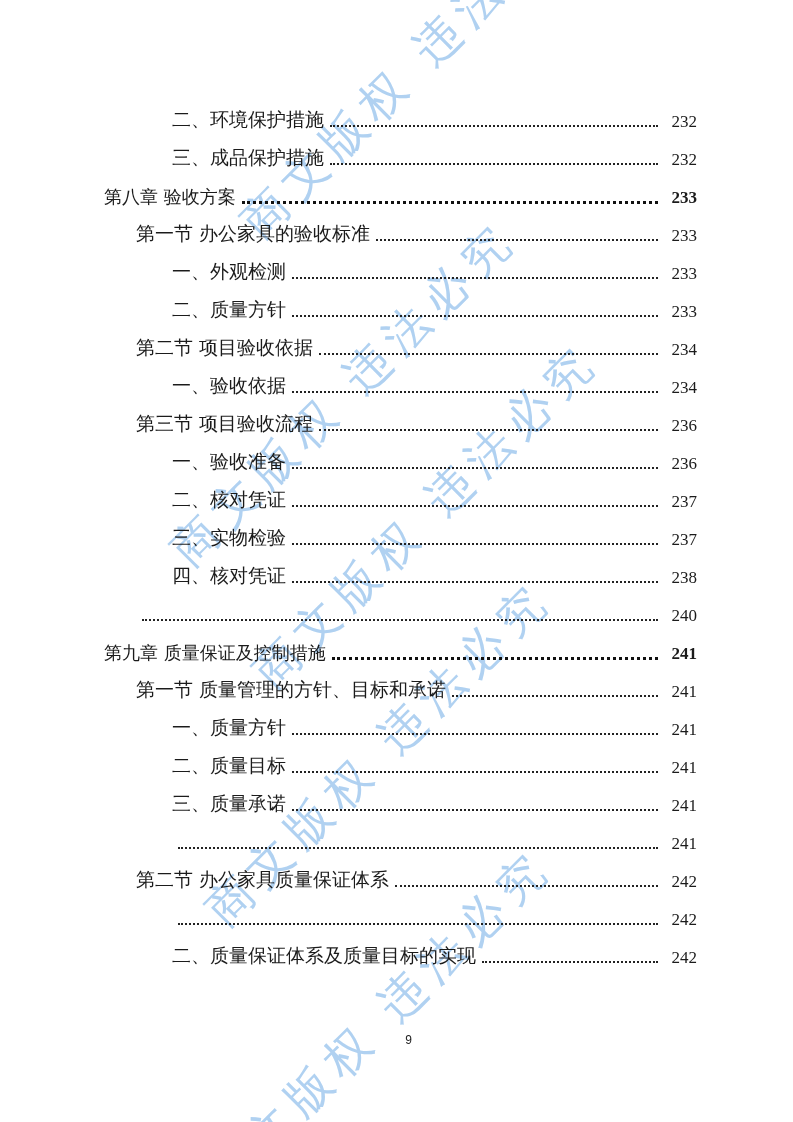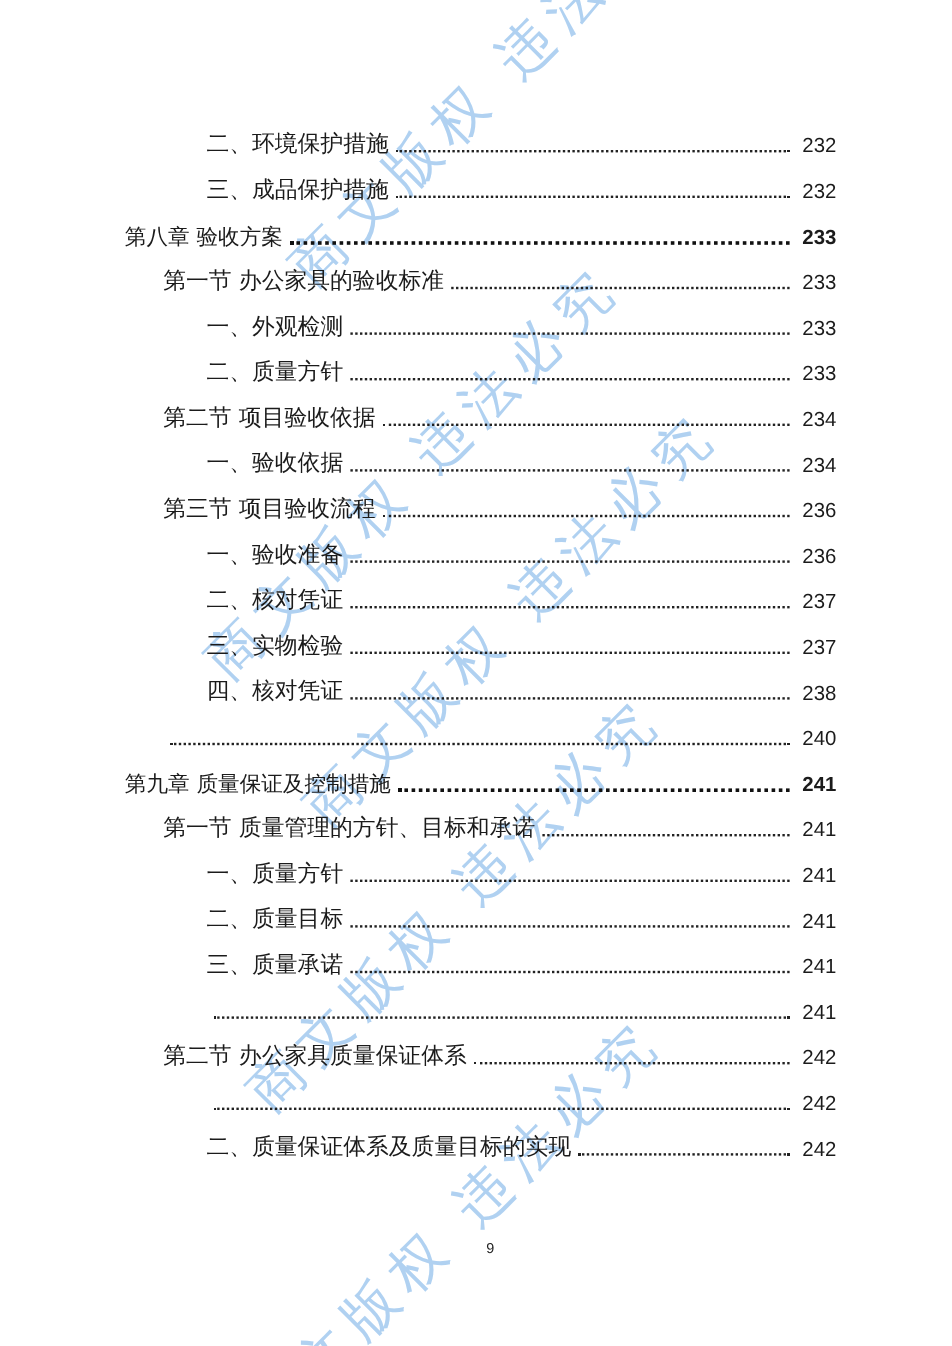--- a/index.html
+++ b/index.html
@@ -43,21 +43,21 @@
     padding-bottom: 4px;
     white-space: nowrap;
   }
   .row .leader {
     flex: 1;
     border-bottom: 2.4px dotted #222;
     margin: 0 3px 10px 6px;
     min-width: 20px;
   }
   .row .pagenum {
-    font-family: Liberation Sans, sans-serif;
+    font-family: Liberation Serif, serif;
     font-size: 17px;
     min-width: 36px;
     text-align: right;
     padding-bottom: 5px;
   }
   .row.section { padding-left: 32px; }
   .row.item    { padding-left: 68px; }
   .row.chapter .label {
     font-size: 18px;
     font-weight: 400;

